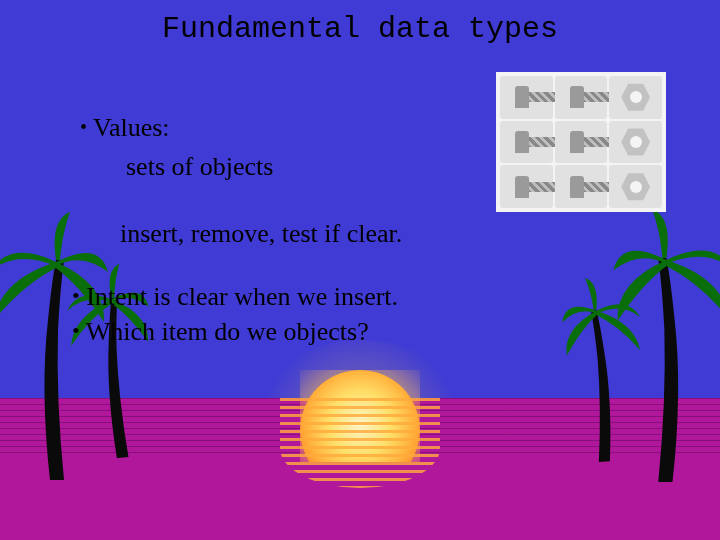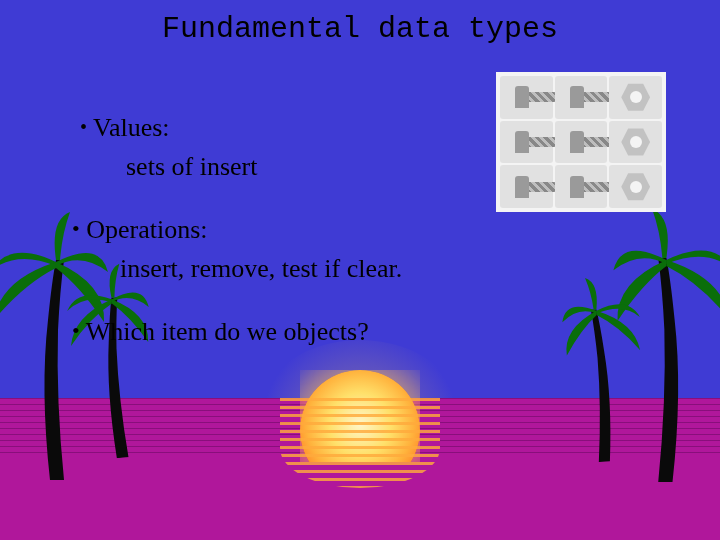--- a/index.html
+++ b/index.html
@@ -209,29 +209,29 @@
   <div class="bolt"></div>
   <div class="bolt"></div>
   <div class="nut"></div>
 </div>
 
 <div class="content">
   <div class="b1">
     <span class="dot">•</span>
     <span>Values:</span>
   </div>
-  <div class="indent1">sets of insert</div>
+  <div class="indent1">sets of objects</div>
 
   <div class="spacer"></div>
 
-  <div class="b2">
+  <div class="indent2">insert, remove, test if clear.</div>
+
+  <div class="spacer"></div>
+
+  <div class="b3">
     <span class="dot">•</span>
-    <span>Operations:</span>
+    <span>Intent is clear when we insert.</span>
   </div>
-  <div class="indent2">insert, remove, test if clear.</div>
-
-  <div class="spacer"></div>
-
   <div class="b4">
     <span class="dot">•</span>
     <span>Which item do we objects?</span>
   </div>
 </div>
 
 </body></html>

